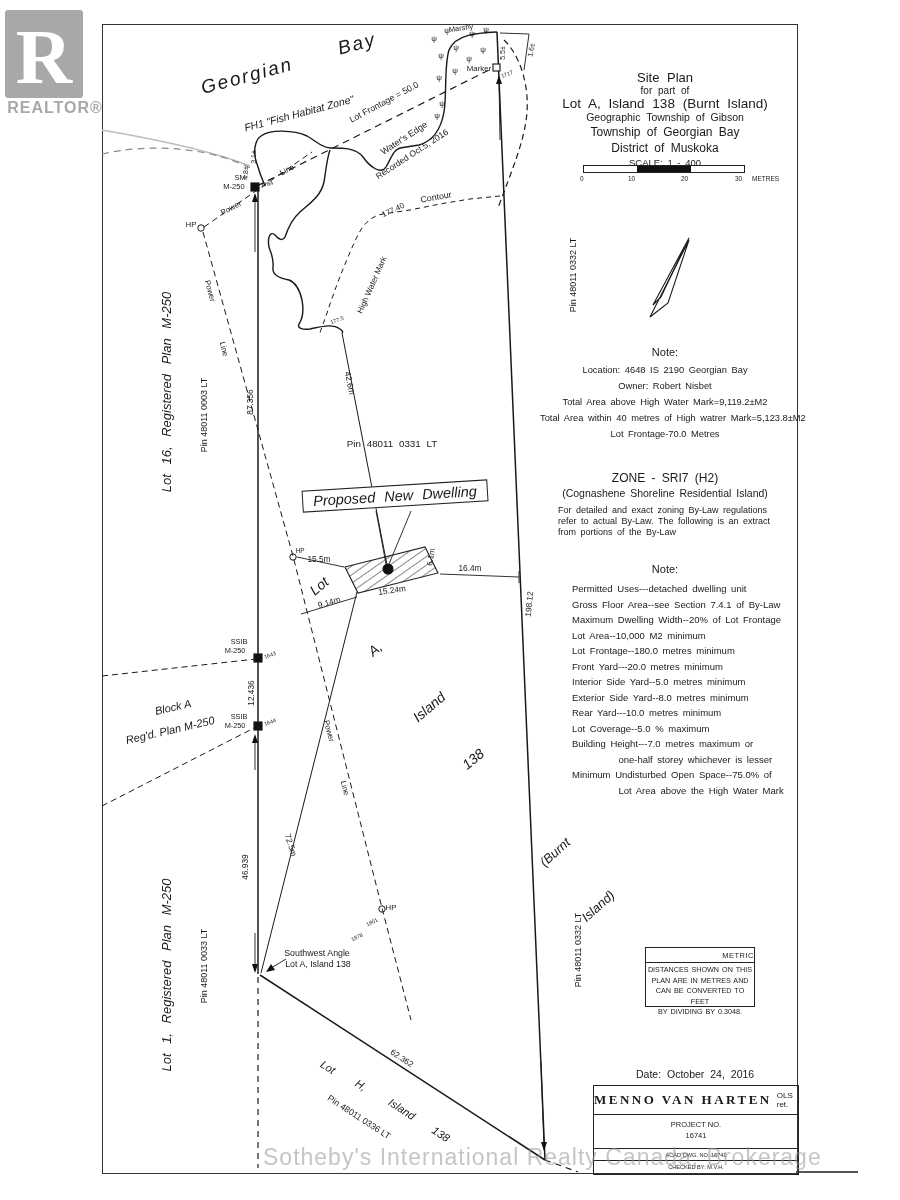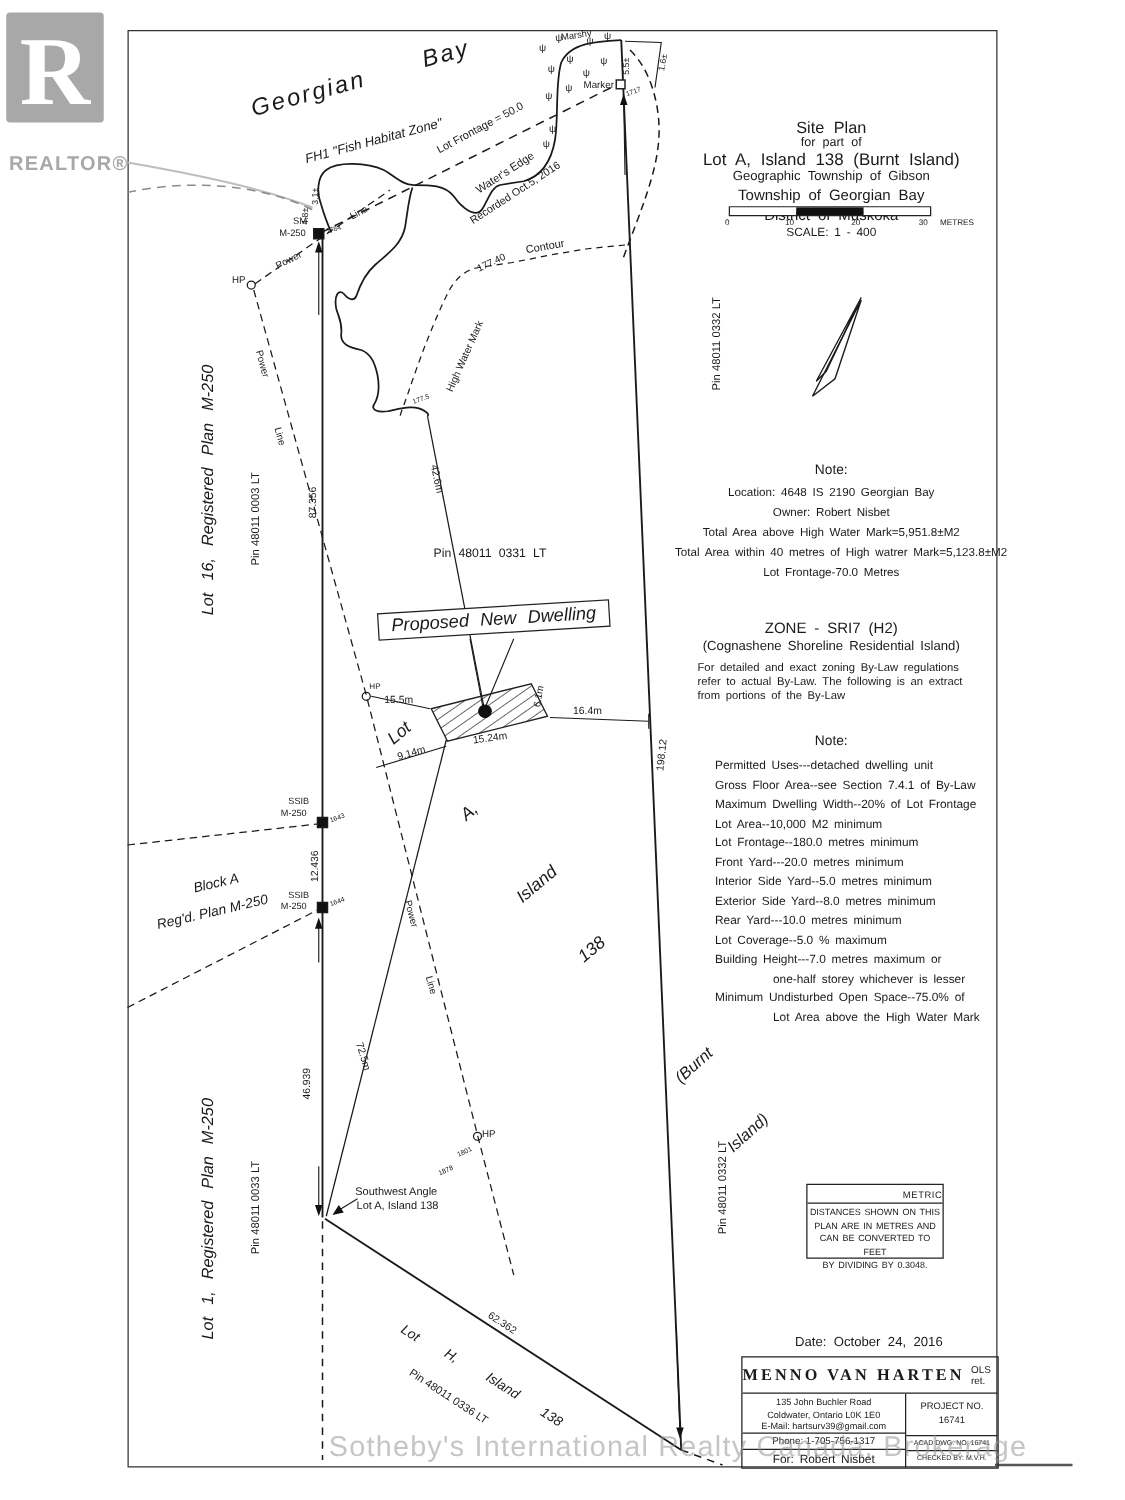--- a/index.html
+++ b/index.html
@@ -1,20 +1,20 @@
 <!DOCTYPE html>
 <html><head>
 <meta charset="utf-8">
 <style>
   html,body{margin:0;padding:0;background:#fff;}
   #page{position:relative;width:900px;height:1200px;background:#ffffff;overflow:hidden;
         font-family:"Liberation Sans",sans-serif;color:#1a1a1a;}
   #planSvg{position:absolute;left:0;top:0;}
   .abs{position:absolute;}
-  .ctr{text-align:center;margin-top:24px;}
+  .ctr{text-align:center;}
   
   .sheet-border{position:absolute;left:102px;top:24px;width:694px;height:1148px;border:1.4px solid #333;}
   .bottom-ext{position:absolute;left:796px;top:1171px;width:62px;height:1.5px;background:#555;}
   
   .brand-text{position:absolute;left:3px;top:99px;width:104px;font-size:16px;letter-spacing:1px;
               color:#a8a8a8;font-weight:bold;}
   
   .rcol{position:absolute;left:540px;width:250px;}
   .t1{font-size:13px;word-spacing:4px;}
   .t2{font-size:10px;word-spacing:3px;}
@@ -163,21 +163,21 @@
     <div style="width:53.3px;background:#fff"></div>
   </div>
   <span class="sticks abs" style="left:580px">0</span>
   <span class="sticks abs" style="left:628px">10</span>
   <span class="sticks abs" style="left:681px">20</span>
   <span class="sticks abs" style="left:735px">30</span>
   <span class="sticks abs" style="left:752px">METRES</span>
 
   <div class="rcol ctr" style="top:346px">
     <div class="notehead">Note:</div>
-    <div class="noteline" style="margin-top:4px"><div>Location: 4648 IS 2190 Georgian Bay</div><div>Owner: Robert Nisbet</div><div>Total Area above High Water Mark=5,951.8±M2</div><div>Total Area within 40 metres of High watrer Mark=5,123.8±M2</div><div>Lot Frontage-70.0 Metres</div></div>
+    <div class="noteline" style="margin-top:4px"><div>Location: 4648 IS 2190 Georgian Bay</div><div>Owner: Robert Nisbet</div><div>Total Area above High Water Mark=9,119.2±M2</div><div>Total Area within 40 metres of High watrer Mark=5,123.8±M2</div><div>Lot Frontage-70.0 Metres</div></div>
   </div>
 
   <div class="rcol ctr" style="top:471px">
     <div style="font-size:12px;word-spacing:3px">ZONE - SRI7 (H2)</div>
     <div style="font-size:10.5px;word-spacing:2px;margin-top:2px">(Cognashene Shoreline Residential Island)</div>
     <div class="zonebody" style="text-align:left;margin:6px 0 0 18px">
         <div>For detailed and exact zoning By-Law regulations</div>
         <div>refer to actual By-Law. The following is an extract</div>
         <div>from portions of the By-Law</div>
       </div>
@@ -214,29 +214,20 @@
   </div>
 
   <div class="dateline">Date: October 24, 2016</div>
 
   <div class="menno">
     <div class="r1">
       <span class="nm">MENNO VAN HARTEN</span>
       <span class="sfx">OLS ret.</span>
     </div>
     <div class="r2">
-      <div class="lc">
-        <div class="addr" style="padding-top:2px">
-            <div>135 John Buchler Road</div>
-            <div>Coldwater, Ontario L0K 1E0</div>
-            <div>E-Mail: hartsurv39@gmail.com</div>
-          </div>
-        <div class="phone">Phone: 1-705-756-1317</div>
-        <div class="forline">For: Robert Nisbet</div>
-      </div>
       <div class="rc">
         <div class="proj">
           <div>PROJECT NO.</div>
           <div>16741</div>
         </div>
         <div class="acad">ACAD DWG. NO. 16741</div>
         <div class="chk">CHECKED BY: M.V.H.</div>
       </div>
     </div>
   </div>

